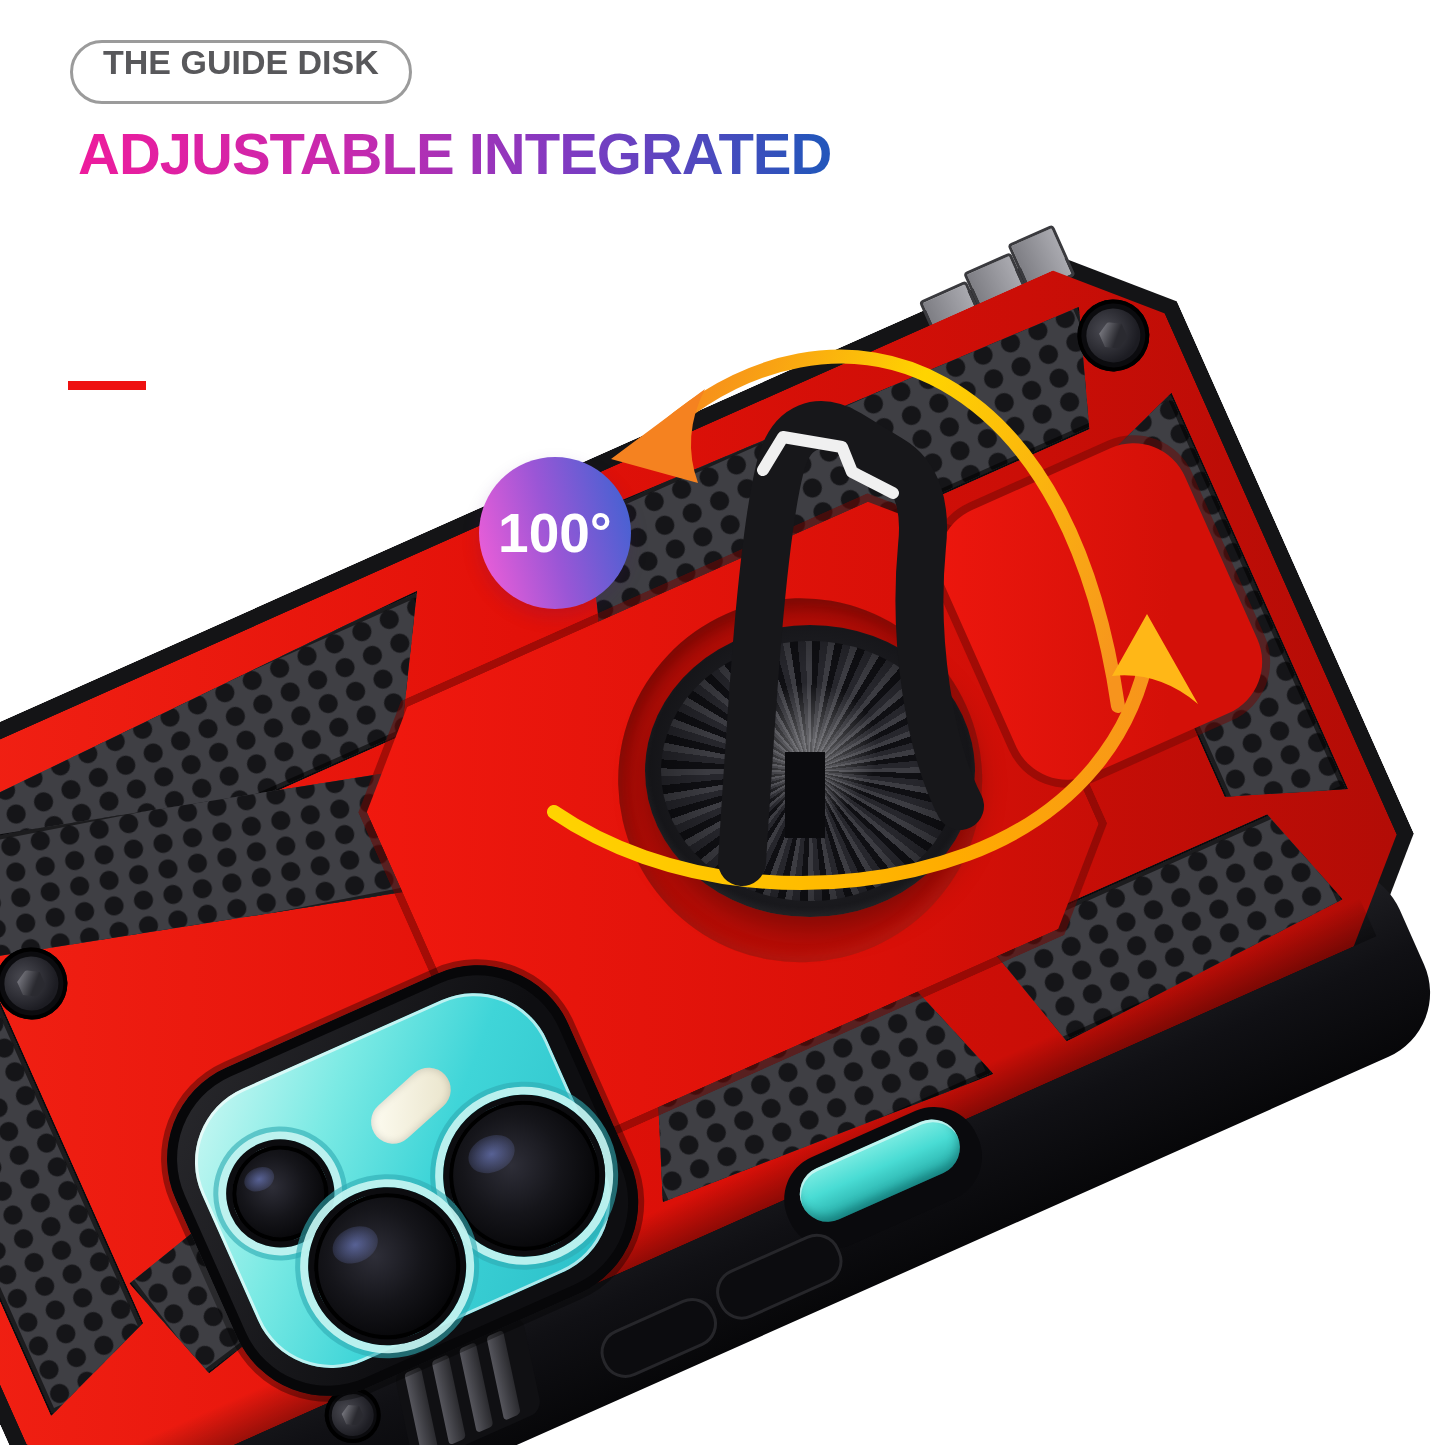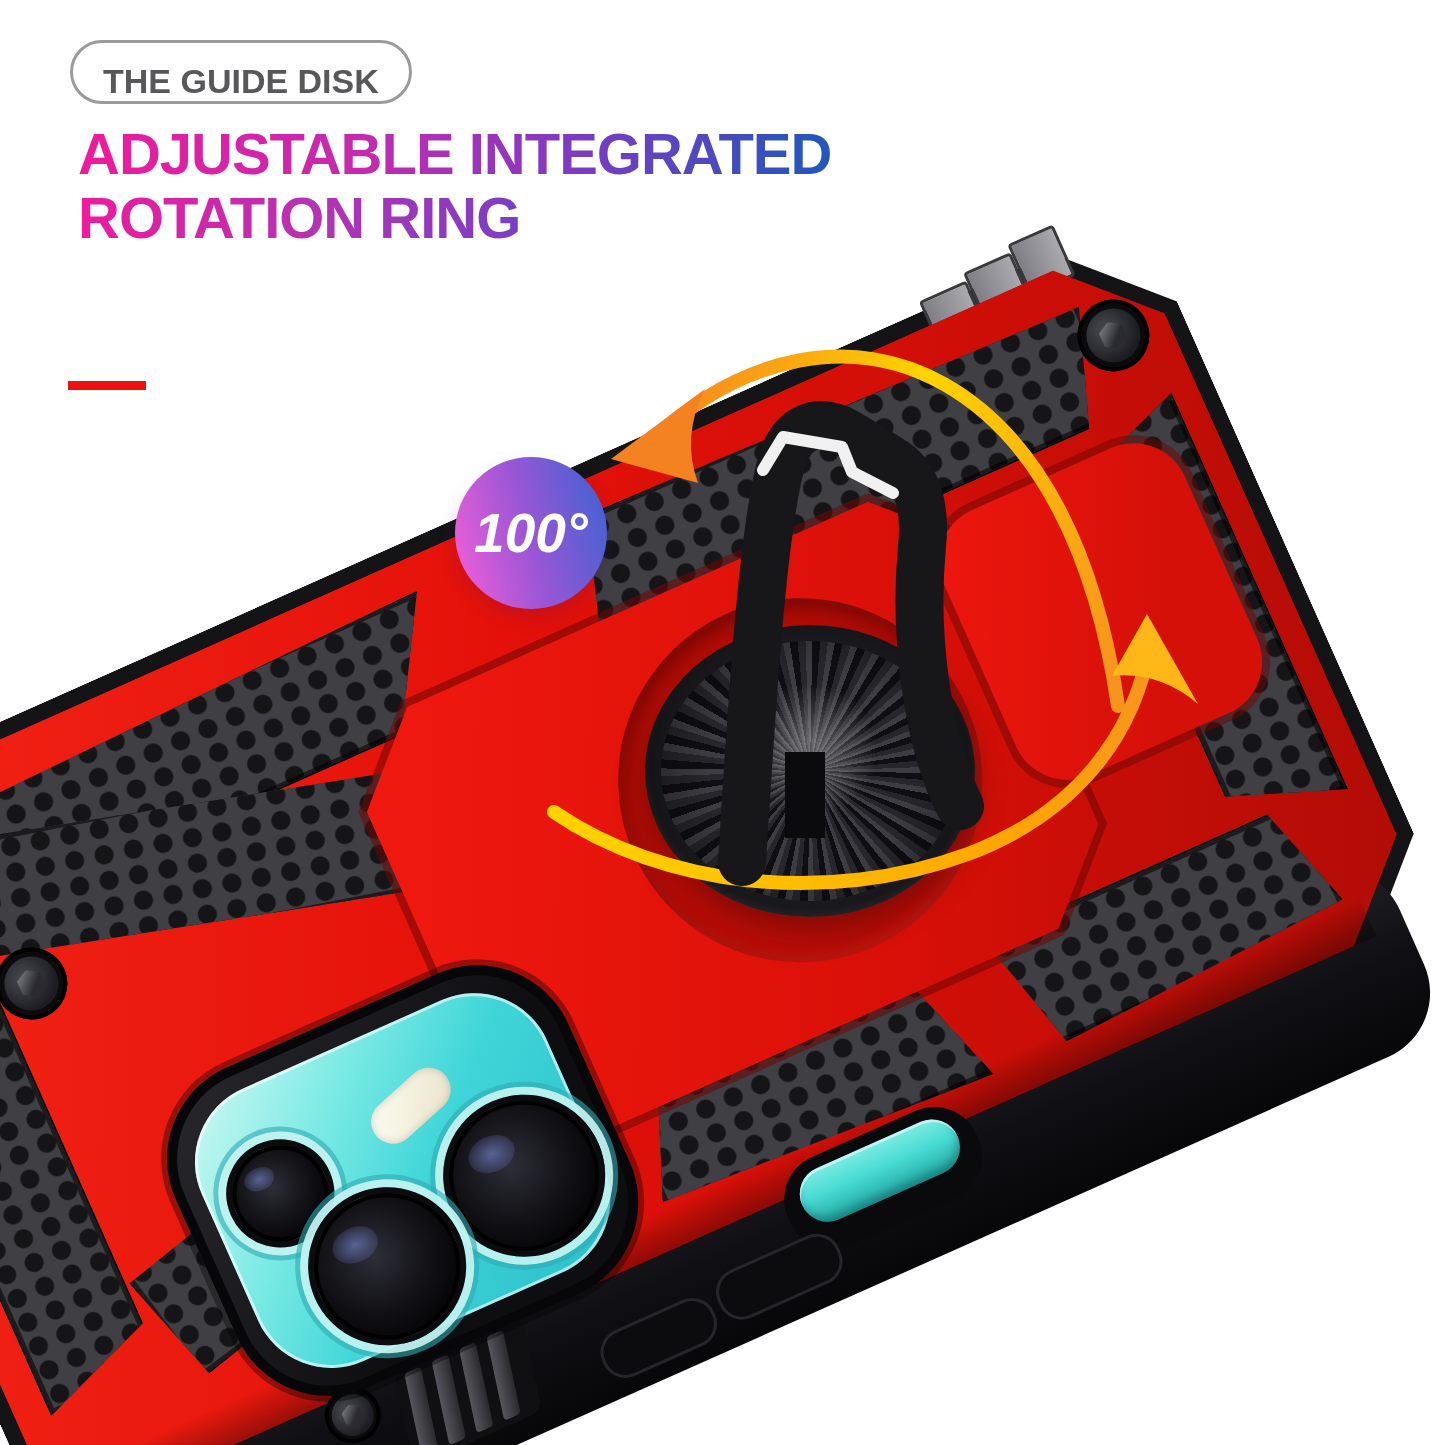--- a/index.html
+++ b/index.html
@@ -1,20 +1,20 @@
 <!DOCTYPE html>
 <html style="--title-grad-start: #ee1b9c; --title-grad-mid: #8d35c4; --title-grad-end: #2456bb; --underline-red: #ee1111; --case-red: #e31109; --tpu-black: #141416; --camera-teal: #3fd5d8; --button-teal: #49dcd4; --arrow-yellow: #ffd400; --arrow-orange: #f58220; --badge-grad-pink: #ef5ed8; --badge-grad-purple: #9a56d6; --badge-grad-blue: #4462d2; --pill-border-gray: #9b9b9b; --pill-text-gray: #58585b;"><head>
 <meta charset="utf-8">
 <style>
   html,body{margin:0;padding:0;background:#fff;}
   .stage{position:relative;width:1445px;height:1445px;overflow:hidden;background:#fff;
          font-family:"Liberation Sans",sans-serif;}
 
   
-  .pill{position:absolute;left:70px;top:40px;height:58px;display:inline-flex;align-items:flex-end;
+  .pill{position:absolute;left:70px;top:40px;height:58px;display:inline-flex;align-items:flex-start;
         padding:0 30px;border:3px solid var(--pill-border-gray);border-radius:34px;
         font-size:34px;font-weight:bold;color:var(--pill-text-gray);letter-spacing:0px;z-index:8;}
   .title{position:absolute;left:78px;top:122px;z-index:8;font-weight:bold;
          font-size:58px;line-height:64px;letter-spacing:-1px;}
   .title .tl{display:block;}
   .title .tl span{display:inline-block;color:transparent;-webkit-background-clip:text;background-clip:text;}
   .t1 span{background-image:linear-gradient(92deg,var(--title-grad-start) 0%,#c32bb0 38%,#7d3bc2 66%,var(--title-grad-end) 98%);}
   .t2 span{background-image:linear-gradient(92deg,var(--title-grad-start) 0%,#c32bb0 55%,var(--title-grad-mid) 100%);}
   .t3 span{background-image:linear-gradient(92deg,var(--title-grad-start) 0%,#b433b4 55%,#7a3ec5 100%);}
   .rule{position:absolute;left:68px;top:381px;width:78px;height:9px;background:var(--underline-red);z-index:8;}
@@ -110,34 +110,33 @@
   .disk:after{content:"";position:absolute;left:calc(50% - 5px);top:calc(50% - 5px);width:10px;height:10px;
               border-radius:50%;background:#9a9aa2;}
 
   .overlay{position:absolute;left:0;top:0;z-index:5;pointer-events:none;}
 
   
   .angle-badge{position:absolute;border-radius:50%;display:flex;align-items:center;justify-content:center;
                color:#fff;font-weight:bold;z-index:6;
                background:linear-gradient(75deg,var(--badge-grad-pink) 4%,var(--badge-grad-purple) 48%,var(--badge-grad-blue) 94%);
                box-shadow:0 8px 18px rgba(70,20,110,.18);}
-  .b100{left:455px;top:457px;width:152px;height:152px;font-size:55px;font-style:italic;}
+  .b100{left:479px;top:457px;width:152px;height:152px;font-size:55px;}
   .b360{left:1212px;top:653px;width:150px;height:150px;font-size:53px;}
 </style>
 </head>
 <body>
 
 <div class="stage">
 
   <div class="pill">
     <span>THE GUIDE DISK</span>
   </div>
   <div class="title">
     <div class="tl t1"><span>ADJUSTABLE INTEGRATED</span></div>
-    <div class="tl t3"><span>ROTATION RING</span></div>
   </div>
   <div class="rule"></div>
 
   <div class="case">
     <div class="tpu"></div>
     <div class="band"></div>
     <div class="tb tb1"></div>
     <div class="tb tb2"></div>
     <div class="tb tb3"></div>
     <div class="face"></div>

